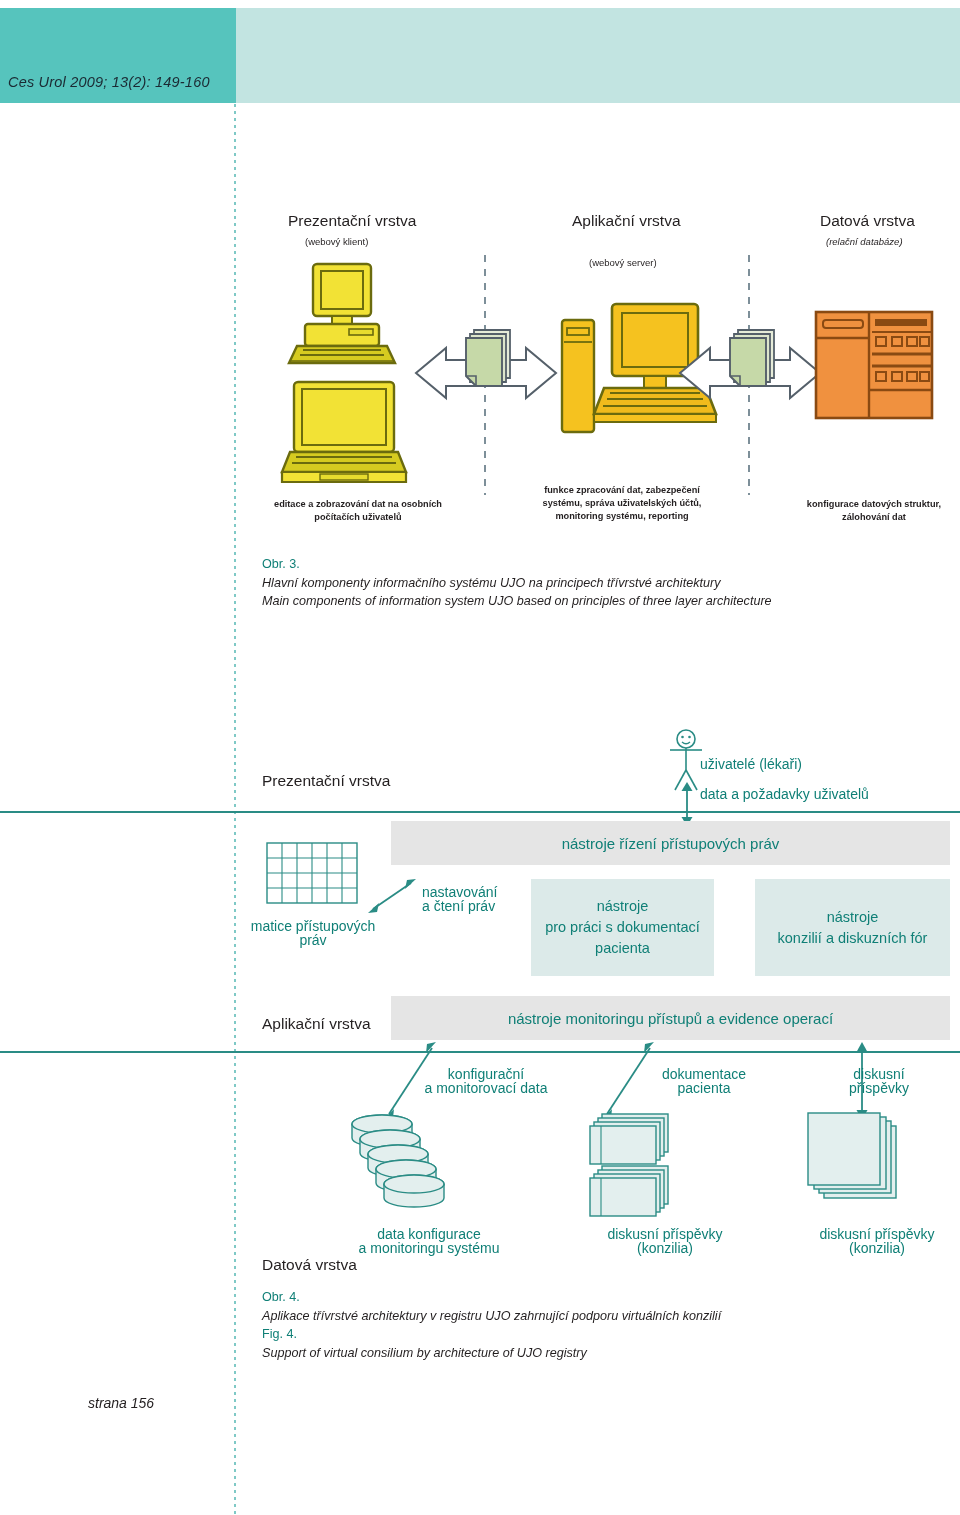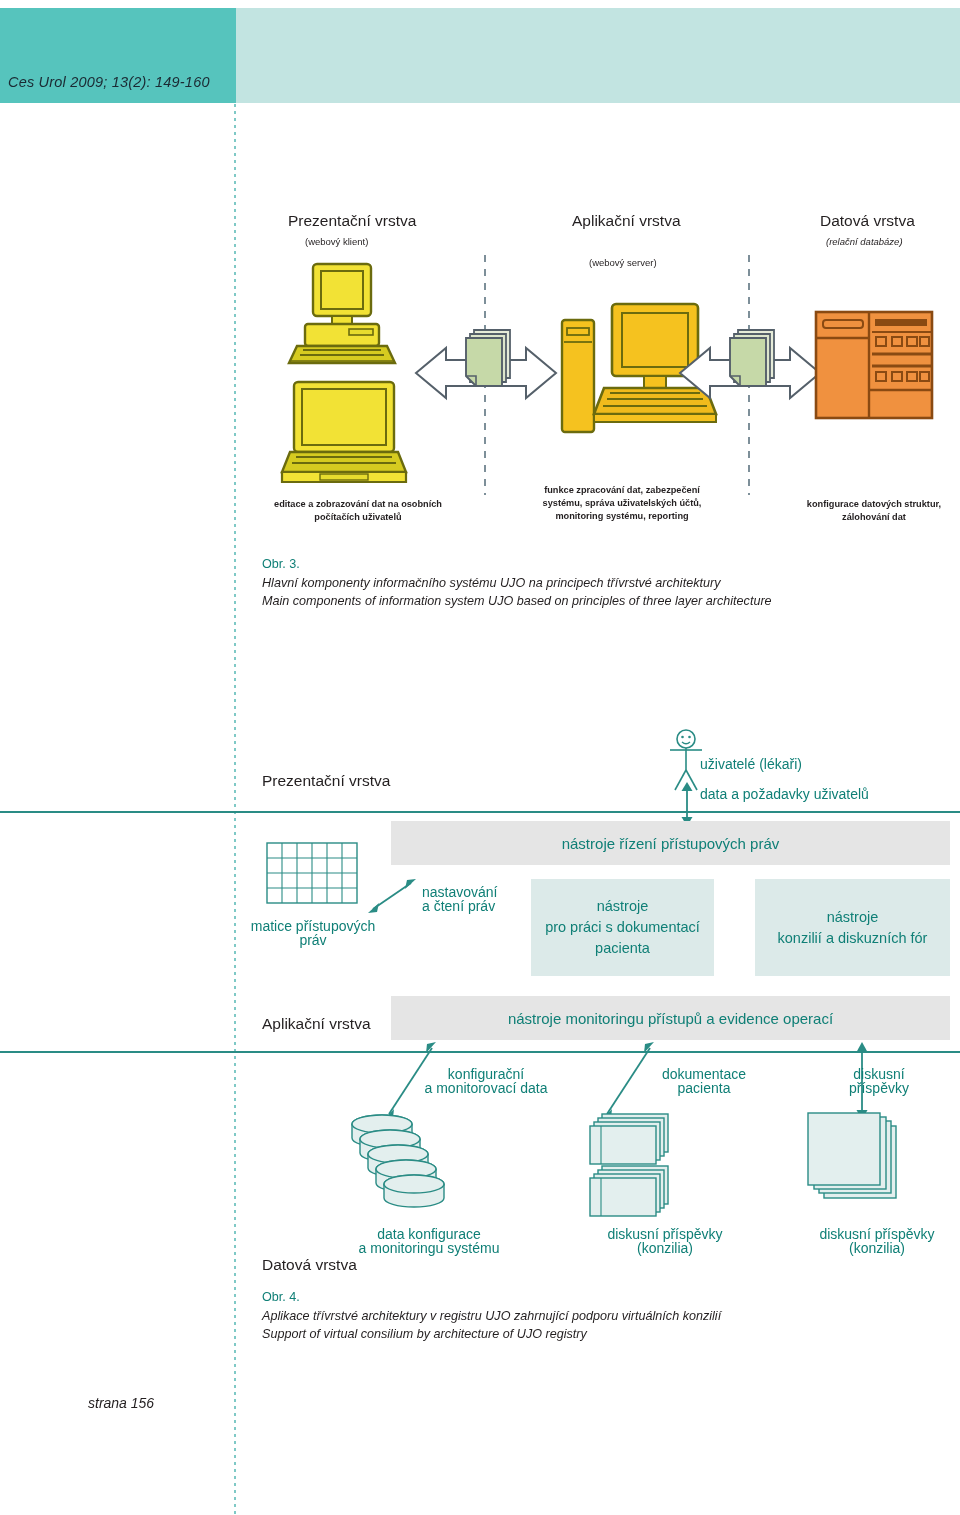--- a/index.html
+++ b/index.html
@@ -351,16 +351,17 @@
 <div class="tealtxt c" style="left:792px;top:1228px;width:170px;">
   <div>diskusní příspěvky</div>
   <div>(konzilia)</div>
 </div>
 
 <div class="layerlbl" style="left:262px;top:1256px;">Datová vrstva</div>
 
 <div class="capblk" style="left:262px;top:1288px;width:660px;">
   <div class="lbl">Obr. 4.</div>
   <div class="it">Aplikace třívrstvé architektury v registru UJO zahrnující podporu virtuálních konzilií</div>
+  <div class="lbl">Fig. 4.</div>
   <div class="it">Support of virtual consilium by architecture of UJO registry</div>
 </div>
 
 <div class="pagenum">strana 156</div>
 
 </body></html>

